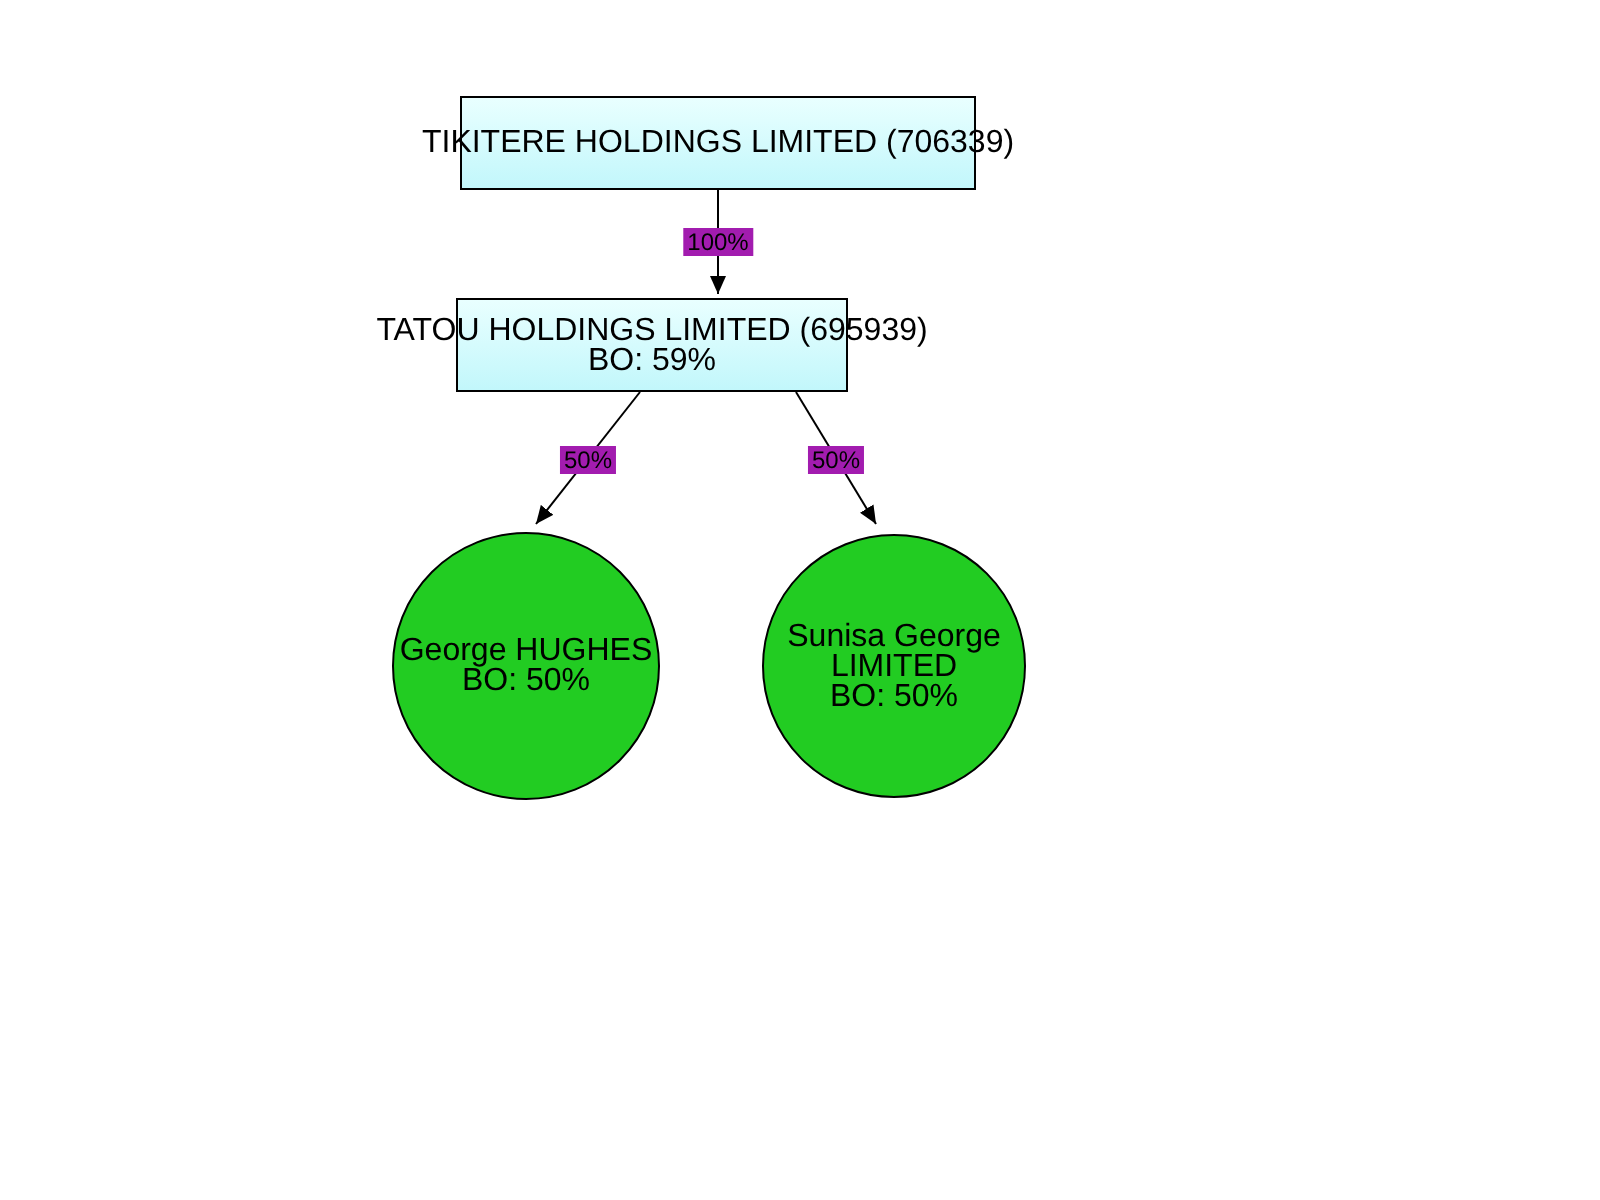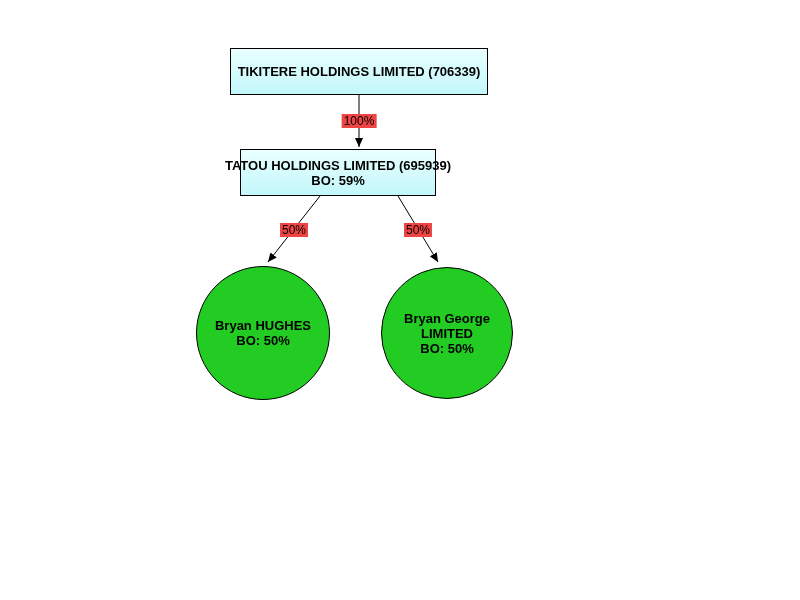--- a/index.html
+++ b/index.html
@@ -22,37 +22,36 @@
     pointer-events: none;
   }
   .node {
     position: absolute;
     display: flex;
     flex-direction: column;
     align-items: center;
     justify-content: center;
     text-align: center;
     color: #000000;
-    font-size: 13px;
+    font-size: 16px;
     line-height: 15px;
     box-sizing: border-box;
-    font-weight: bold;
   }
   .box {
     border: 1px solid #000000;
     background: linear-gradient(to bottom, #e9ffff 0%, #c2f7fb 100%);
   }
   #box-top {
     left: 230px;
     top: 48px;
     width: 258px;
     height: 47px;
   }
   #box-mid {
-    left: 240px;
+    left: 228px;
     top: 149px;
     width: 196px;
     height: 47px;
     text-align: center;
   }
   .circle {
     border: 1.5px solid #000000;
     border-radius: 50%;
     background: #22cc22;
   }
@@ -68,21 +67,21 @@
     width: 132px;
     height: 132px;
   }
   .node span {
     display: block;
     white-space: nowrap;
   }
   .edge-label {
     position: absolute;
     transform: translateX(-50%);
-    background: #ef4444;
+    background: #a21caf;
     color: #000000;
     font-size: 12px;
     line-height: 14px;
     padding: 0 2px;
   }
   #label-100 { left: 359px; top: 114px; }
   #label-50-left { left: 294px; top: 223px; }
   #label-50-right { left: 418px; top: 223px; }
 </style>
 </head>
@@ -104,26 +103,26 @@
   <div id="box-top" class="node box">
     <span>TIKITERE HOLDINGS LIMITED (706339)</span>
   </div>
 
   <div id="box-mid" class="node box">
     <span>TATOU HOLDINGS LIMITED (695939)</span>
     <span>BO: 59%</span>
   </div>
 
   <div id="circle-left" class="node circle">
-    <span>Bryan HUGHES</span>
+    <span>George HUGHES</span>
     <span>BO: 50%</span>
   </div>
 
   <div id="circle-right" class="node circle">
-    <span>Bryan George</span>
+    <span>Sunisa George</span>
     <span>LIMITED</span>
     <span>BO: 50%</span>
   </div>
 
   <span id="label-100" class="edge-label">100%</span>
   <span id="label-50-left" class="edge-label">50%</span>
   <span id="label-50-right" class="edge-label">50%</span>
 
 </div>
 

